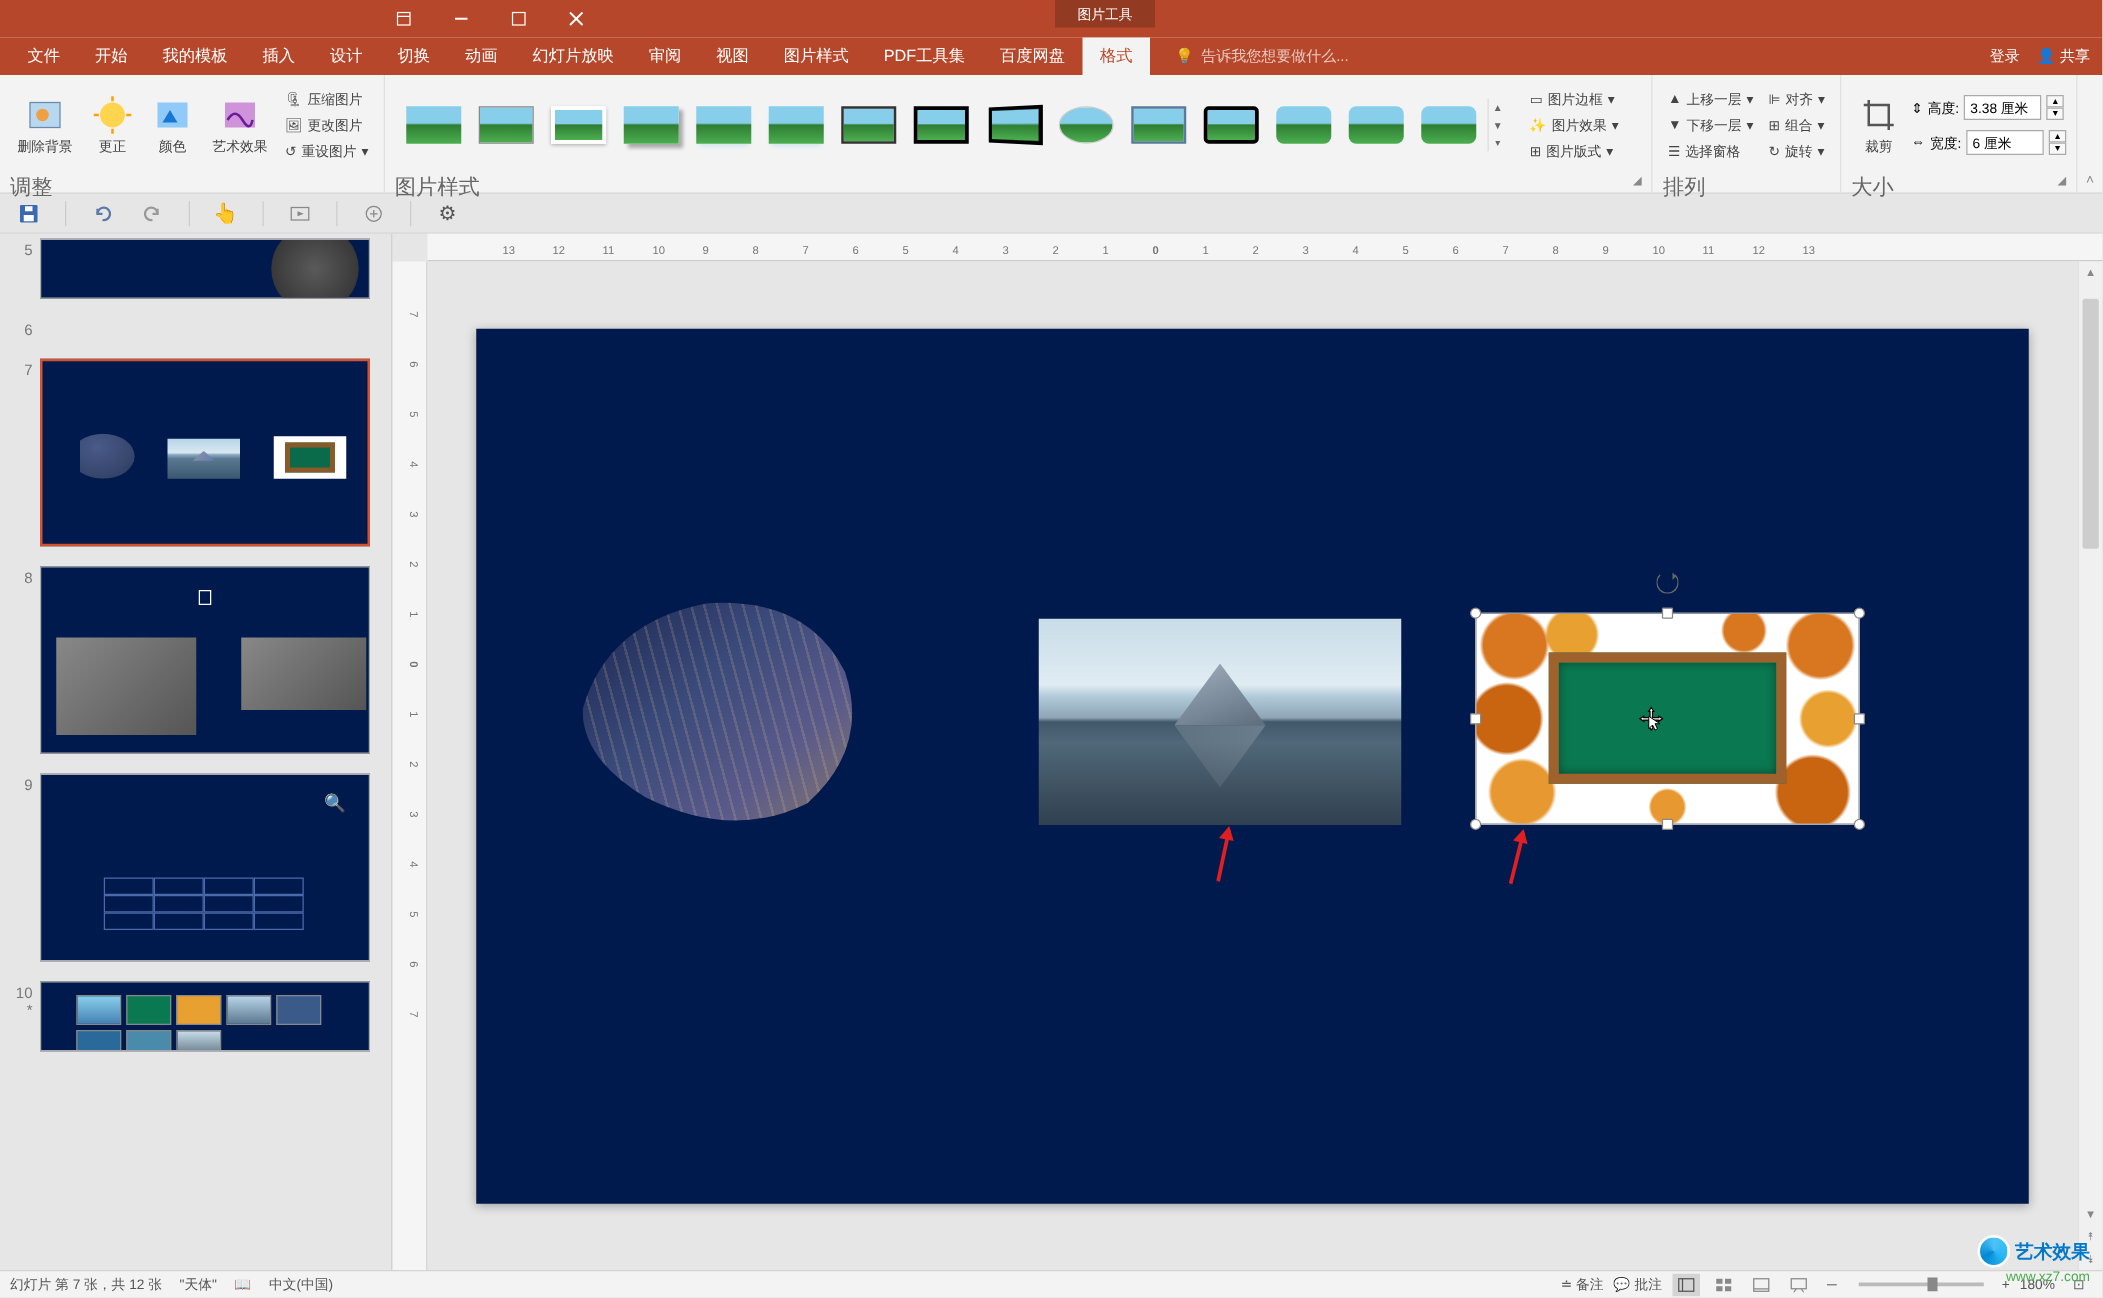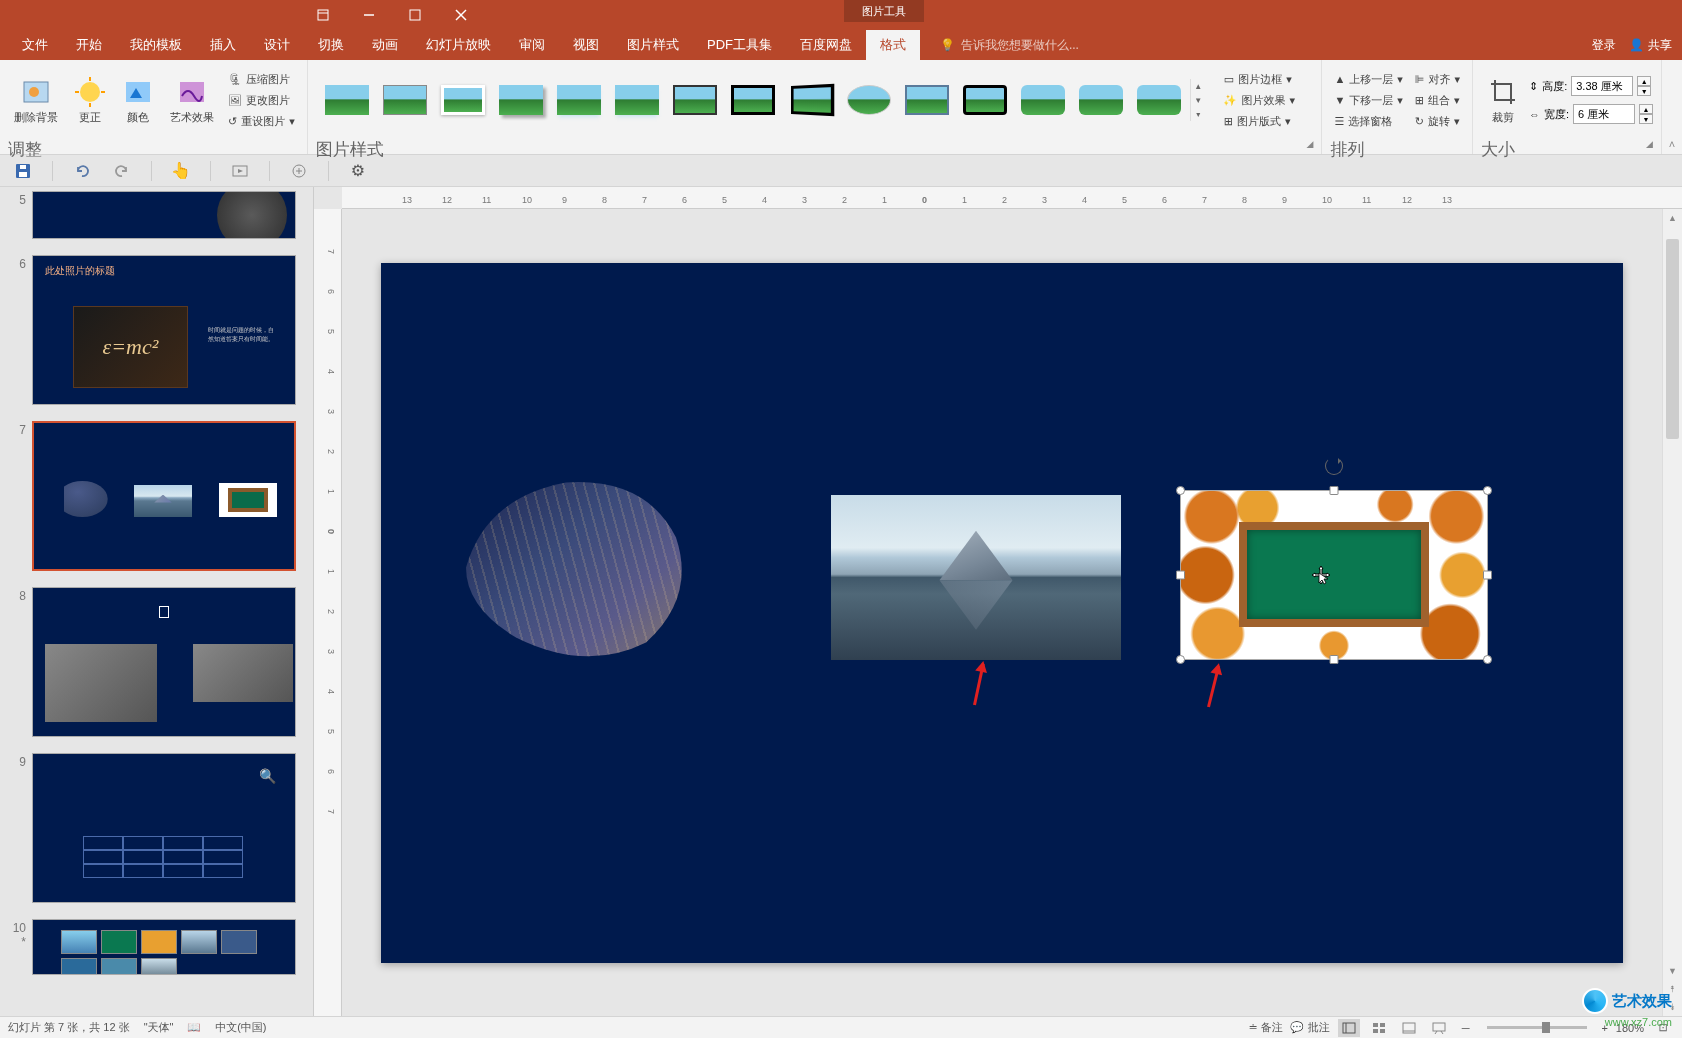--- a/index.html
+++ b/index.html
@@ -432,25 +432,20 @@
 
   <div class="thumb-panel">
     <div class="thumb-item" style="padding-top:0">
       <div class="thumb-num">5</div>
       <div class="thumb-slide" style="height:48px">
         <div style="position:absolute;right:8px;top:-12px;width:70px;height:70px;border-radius:50%;background:radial-gradient(circle,#5a5a5a,#2a2a2a)"></div>
       </div>
     </div>
     <div class="thumb-item">
       <div class="thumb-num">6</div>
-      <div class="thumb-slide">
-        <div class="t5-text">此处照片的标题</div>
-        <div class="einstein-img">ε=mc²</div>
-        <div class="t6-desc">时间就是问题的时候，自然知道答案只有时间能。</div>
-      </div>
     </div>
     <div class="thumb-item active">
       <div class="thumb-num">7</div>
       <div class="thumb-slide">
         <div class="slide7-img1" style="left:30px;top:58px;width:46px;height:36px"></div>
         <div class="slide7-img2" style="left:100px;top:62px;width:58px;height:32px"></div>
         <div class="slide7-img3" style="left:185px;top:60px;width:58px;height:34px">
           <div class="slide7-board"></div>
         </div>
       </div>

